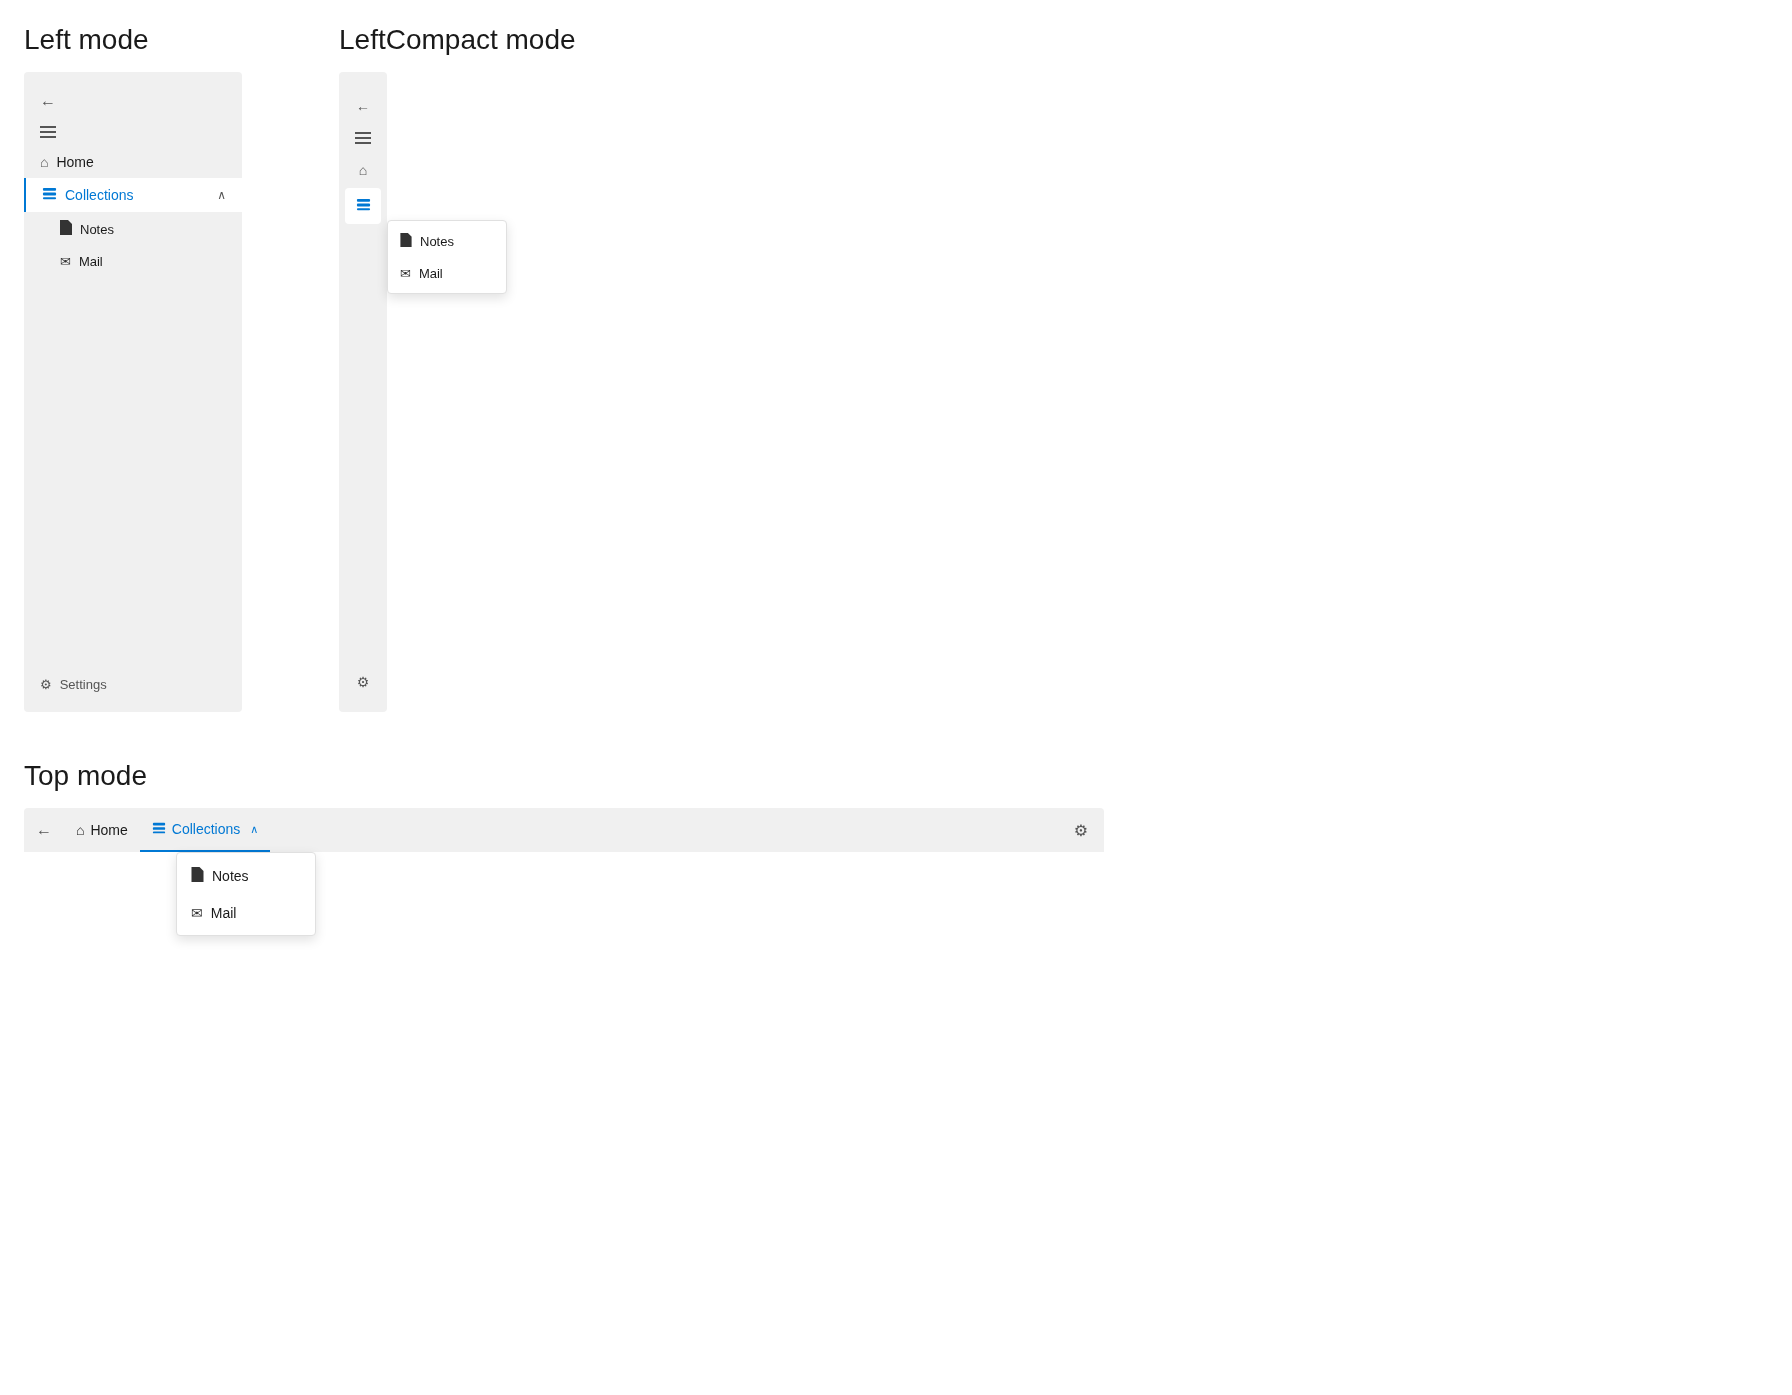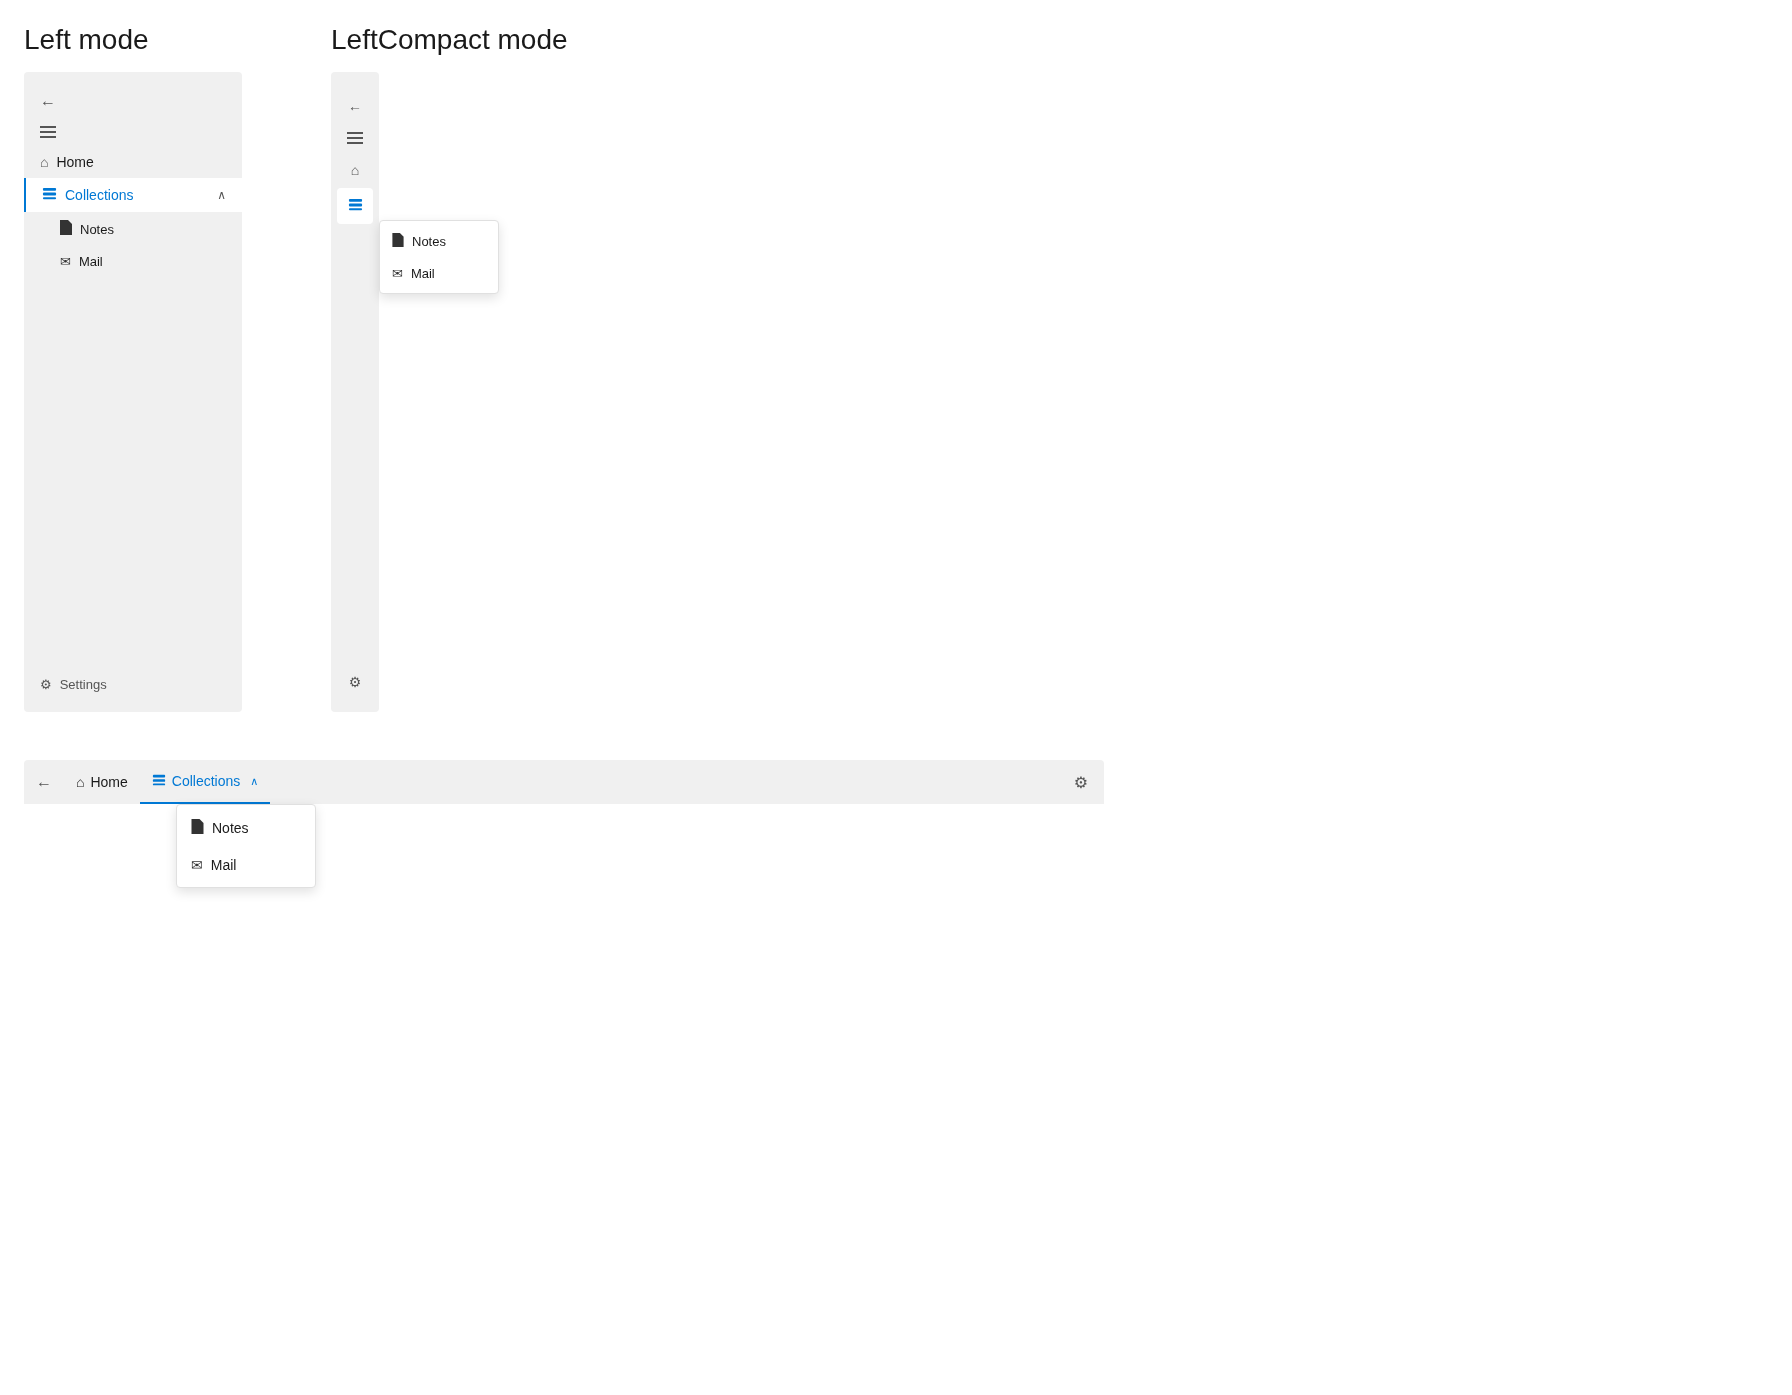--- a/index.html
+++ b/index.html
@@ -16,21 +16,21 @@
     .section-title {
       font-size: 28px;
       font-weight: 400;
       margin-bottom: 16px;
       color: #1a1a1a;
     }
 
     
     .top-row {
       display: flex;
-      gap: 5px;
+      gap: 13px;
       margin-bottom: 48px;
       align-items: center;
     }
 
     .left-mode-section {
       margin-right: 60px;
     }
 
     
     .nav-panel-left {
@@ -415,20 +415,21 @@
             <span>Mail</span>
           </div>
         </div>
       </div>
     </div>
   </div>
 
 </div>
 
 <div class="bottom-section">
+  <h2 class="section-title">Top mode</h2>
 
   <div style="position: relative; display: inline-block; width: 1080px;">
     
     <div class="top-mode-nav">
       <button class="top-mode-nav nav-back" style="background:none;border:none;cursor:pointer;color:#555;font-size:16px;padding:0 8px 0 0;">
         <span>←</span>
       </button>
 
       <div class="top-nav-item">
         <span>⌂</span>

